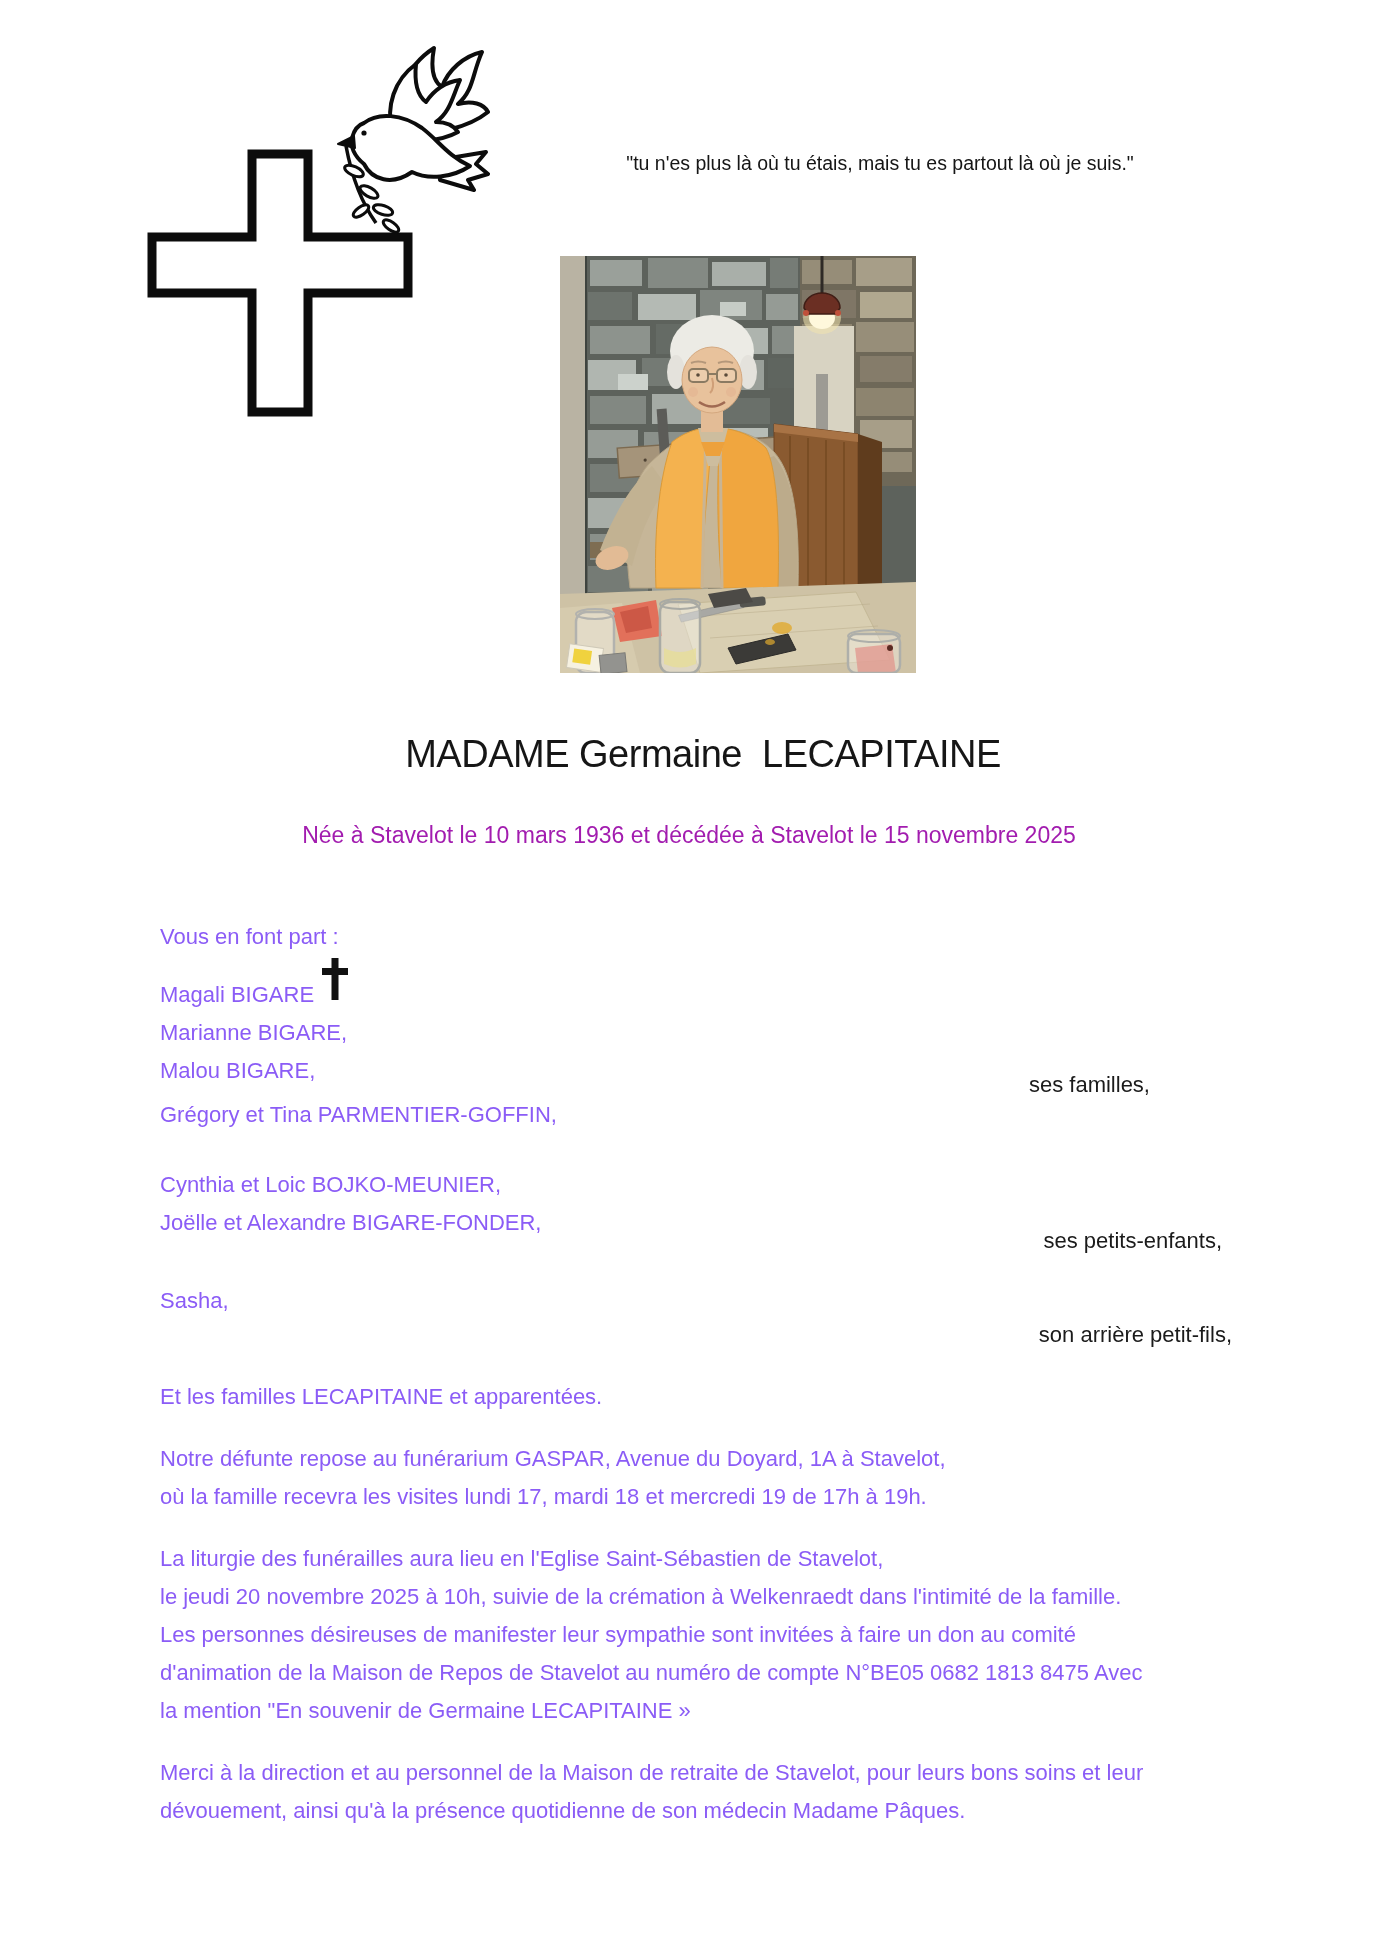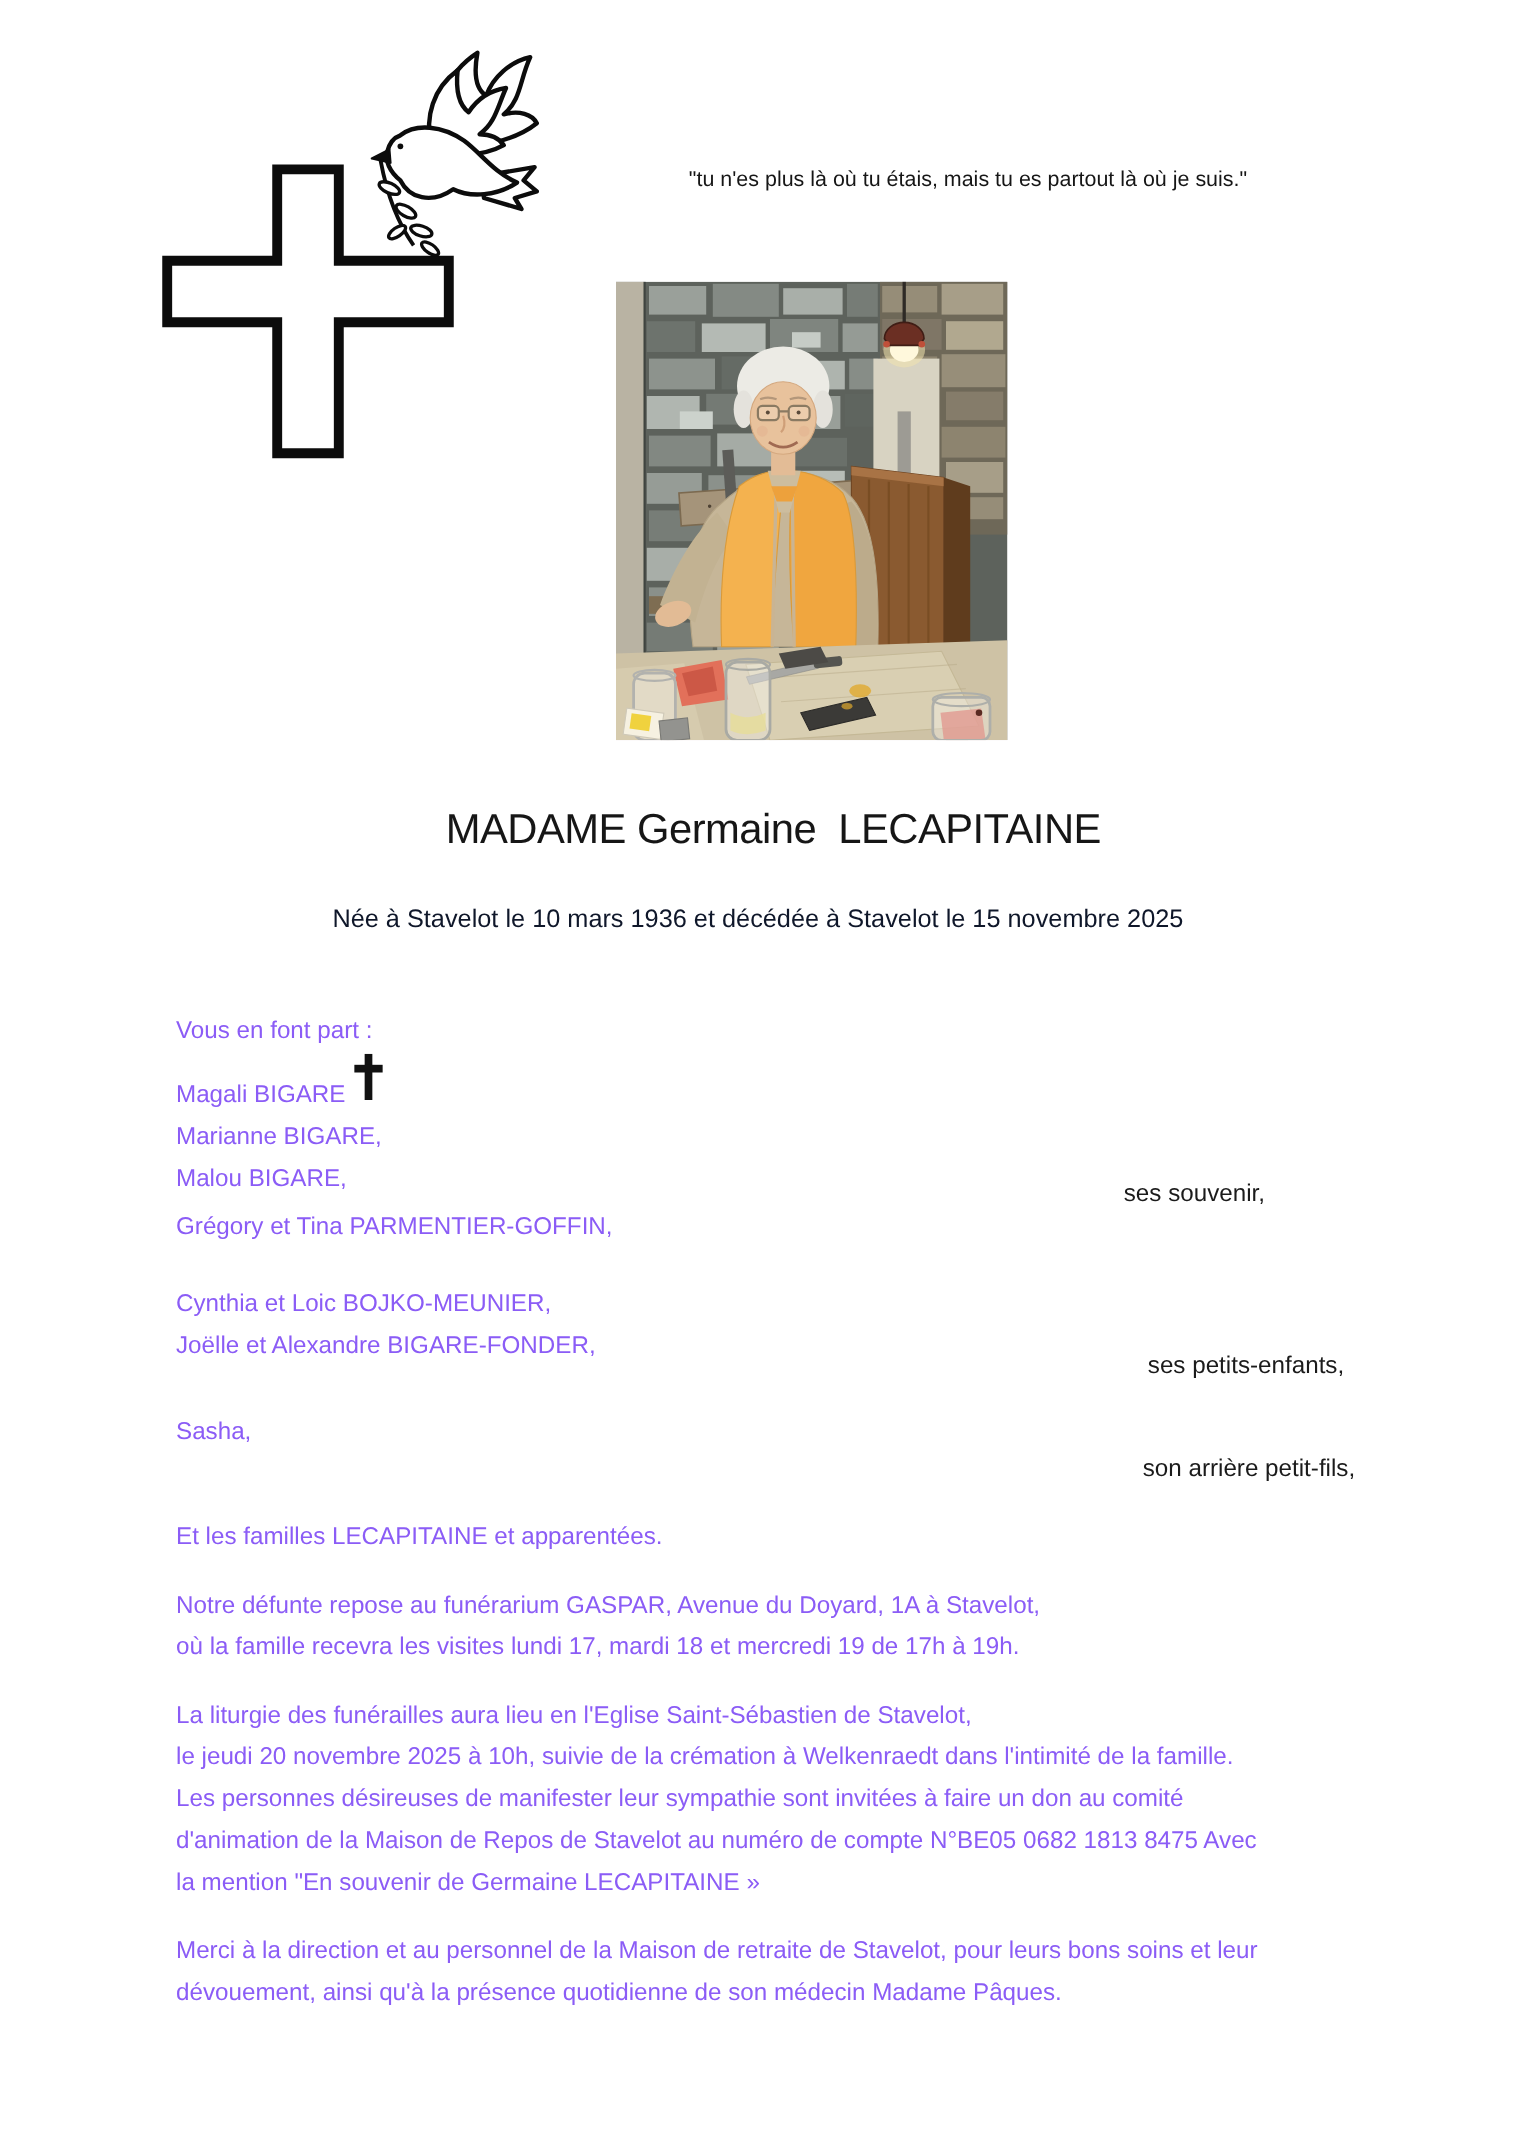--- a/index.html
+++ b/index.html
@@ -4,21 +4,21 @@
 <style>
   html,body{margin:0;padding:0;background:#ffffff;}
   #page{
     position:relative;width:1378px;height:1948px;background:#ffffff;
     font-family:"Liberation Sans",sans-serif;color:#1b1b1b;overflow:hidden;
   }
   .line{position:absolute;left:160px;white-space:pre;font-size:22px;line-height:38px;color:#8b5cf6;}
   .rline{position:absolute;white-space:pre;font-size:22px;line-height:38px;color:#1b1b1b;text-align:right;}
   #quote{position:absolute;left:500px;top:150px;width:760px;text-align:center;font-size:19.5px;line-height:26px;color:#161616;}
   #title{position:absolute;left:0;right:0;top:733px;text-align:center;font-size:38px;letter-spacing:-0.5px;white-space:pre;color:#161616;padding-left:28px;}
-  #lifedates{position:absolute;left:0;right:0;top:822px;text-align:center;font-size:23px;white-space:pre;color:#0f172a;}
+  #lifedates{position:absolute;left:0;right:0;top:822px;text-align:center;font-size:23px;white-space:pre;color:#a21caf;}
   #photo-frame{position:absolute;left:560px;top:256px;width:356px;height:417px;overflow:hidden;}
   #cross-dove{position:absolute;left:140px;top:40px;width:350px;height:380px;}
   #magali-cross{position:absolute;left:322px;top:958px;width:26px;height:42px;}
 </style>
 </head>
 <body>
 
 <div id="page">
 
   <svg id="cross-dove" viewBox="0 0 350 380" aria-hidden="true">
@@ -211,21 +211,21 @@
 
   <div class="line" style="top:918px">Vous en font part :</div>
 
   <div class="line" style="top:976px">Magali BIGARE</div>
   <svg id="magali-cross" viewBox="0 0 26 42" aria-hidden="true">
     <rect x="9.5" y="0" width="7" height="42" fill="#111111"></rect>
     <rect x="0" y="10" width="26" height="7" fill="#111111"></rect>
   </svg>
   <div class="line" style="top:1014px">Marianne BIGARE,</div>
   <div class="line" style="top:1052px">Malou BIGARE,</div>
-  <div class="rline" style="top:1066px; right:228px">ses souvenir,</div>
+  <div class="rline" style="top:1066px; right:228px">ses familles,</div>
 
   <div class="line" style="top:1096px">Grégory et Tina PARMENTIER-GOFFIN,</div>
   <div class="line" style="top:1204px">Joëlle et Alexandre BIGARE-FONDER,</div>
   <div class="line" style="top:1166px">Cynthia et Loic BOJKO-MEUNIER,</div>
   <div class="rline" style="top:1222px; right:156px">ses petits-enfants,</div>
 
   <div class="line" style="top:1282px">Sasha,</div>
   <div class="rline" style="top:1316px; right:146px">son arrière petit-fils,</div>
 
   <div class="line" style="top:1378px">Et les familles LECAPITAINE et apparentées.</div>

